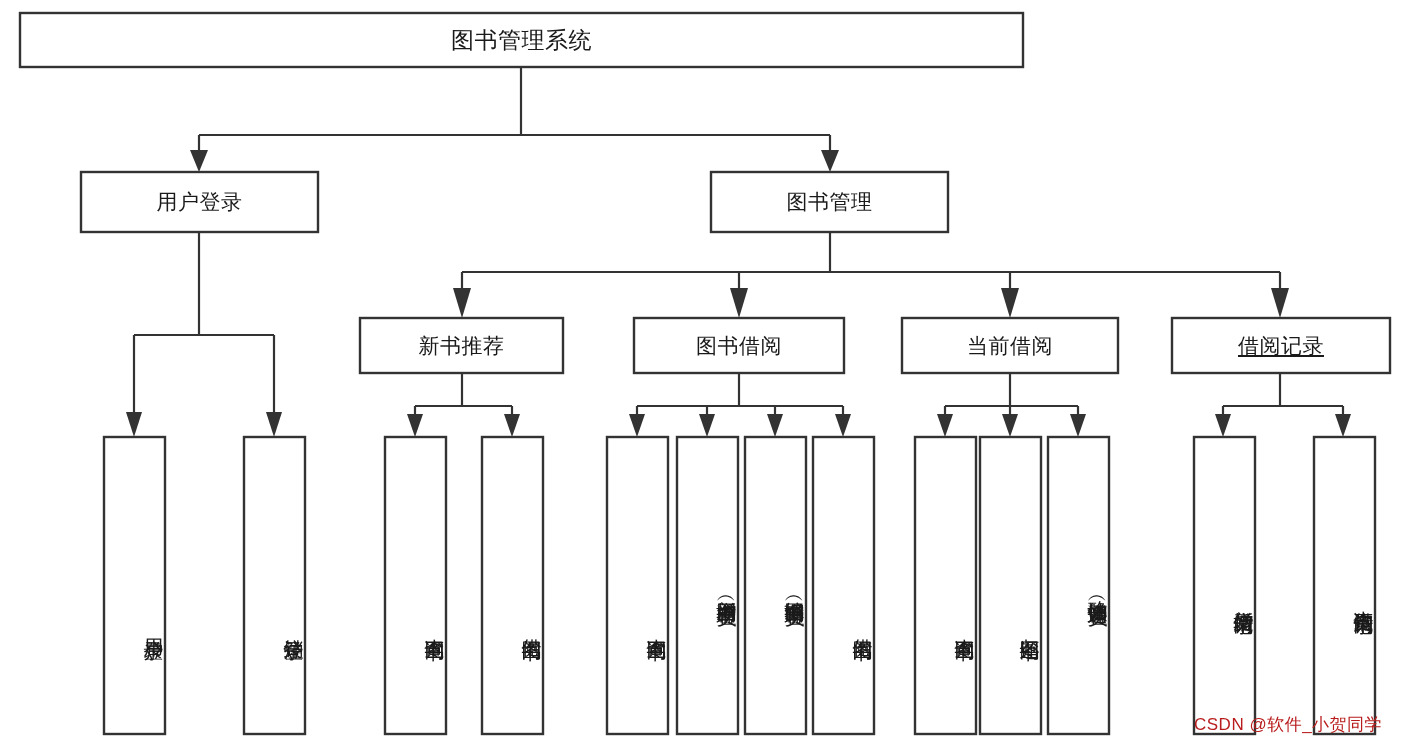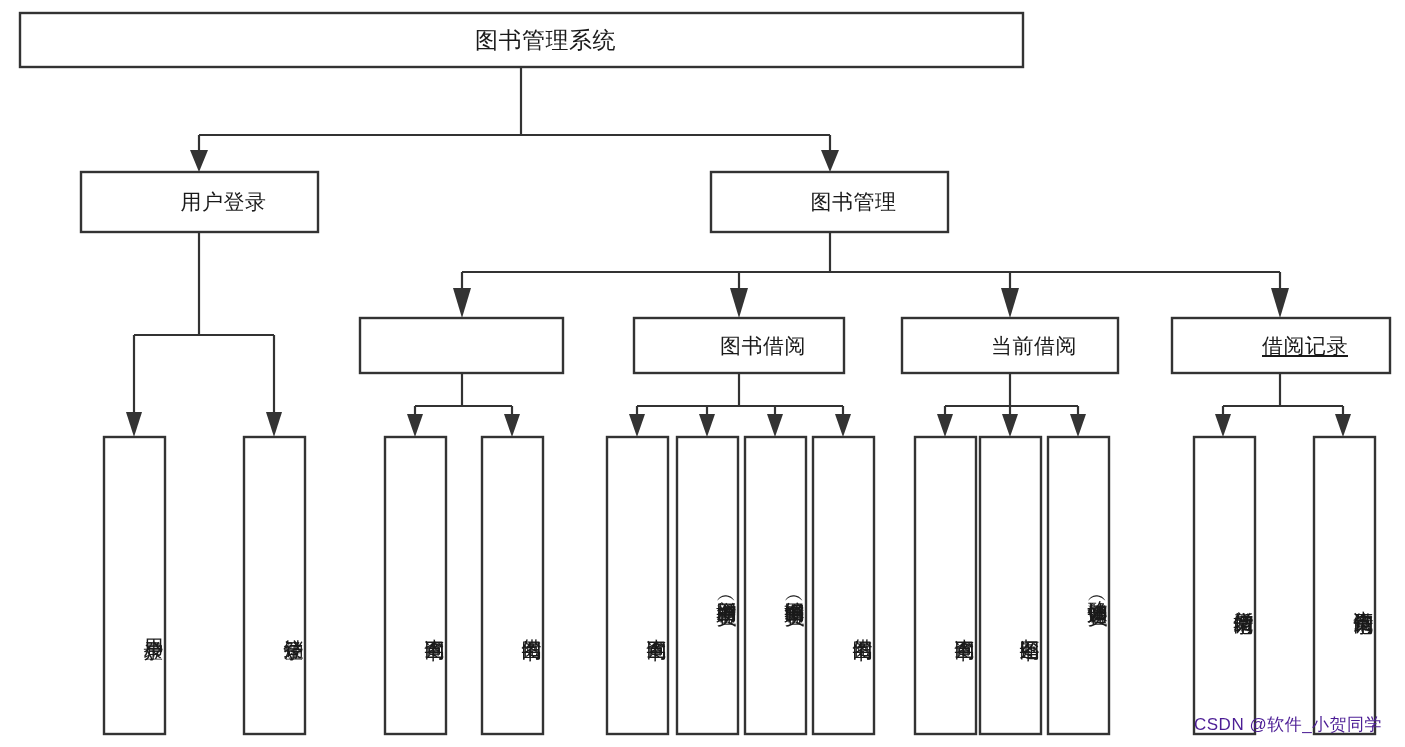--- a/index.html
+++ b/index.html
@@ -42,40 +42,39 @@
   .node-label-h {
     position: absolute;
     display: flex;
     align-items: center;
     justify-content: center;
     color: #1a1a1a;
     font-size: 21px;
     letter-spacing: 0.5px;
     white-space: nowrap;
     pointer-events: none;
-    margin-left: 24px;
   }
   .node-label-v {
     position: absolute;
     display: flex;
     align-items: flex-start;
     justify-content: center;
     color: #1a1a1a;
     font-size: 20px;
     line-height: 1.18;
     writing-mode: vertical-rl;
     text-orientation: upright;
     letter-spacing: 1px;
     padding-top: 6px;
     box-sizing: border-box;
     pointer-events: none;
   }
   .watermark {
     position: absolute;
-    color: #4c1d95;
+    color: #b91c1c;
     font-size: 17px;
     white-space: nowrap;
     letter-spacing: 0.5px;
   }
 </style>
 </head>
 <body>
 
 <div id="diagram-root">
 
@@ -174,20 +173,21 @@
 
     <rect class="node-box" x="1194" y="437" width="61" height="297"></rect>
     <rect class="node-box" x="1314" y="437" width="61" height="297"></rect>
   </svg>
 
   <div class="node-label-h" style="left:20px; top:13px; width:1003px; height:54px; font-size:23px;">图书管理系统</div>
 
   <div class="node-label-h" style="left:81px; top:172px; width:237px; height:60px;">用户登录</div>
   <div class="node-label-h" style="left:711px; top:172px; width:237px; height:60px;border-radius:19px;">图书管理</div>
 
+  <div class="node-label-h" style="left:360px; top:318px; width:203px; height:55px;">新书推荐</div>
   <div class="node-label-h" style="left:902px; top:318px; width:216px; height:55px;">当前借阅</div>
   <div class="node-label-h" style="left:634px; top:318px; width:210px; height:55px;">图书借阅</div>
   <div class="node-label-h" style="left:1172px; top:318px; width:218px; height:55px;text-decoration:underline;">借阅记录</div>
 
   <div class="node-label-v" style="left:104px; top:437px; width:61px; height:297px; padding-top:78px;">用户登录</div>
   <div class="node-label-v" style="left:244px; top:437px; width:61px; height:297px; padding-top:78px;">注销登录</div>
 
   <div class="node-label-v" style="left:385px; top:437px; width:61px; height:297px; padding-top:78px;">查询图书</div>
   <div class="node-label-v" style="left:482px; top:437px; width:61px; height:297px; padding-top:78px;">借阅图书</div>
 

